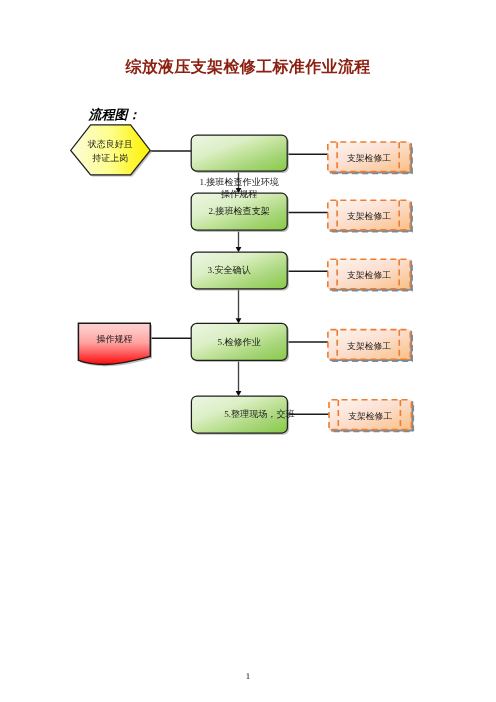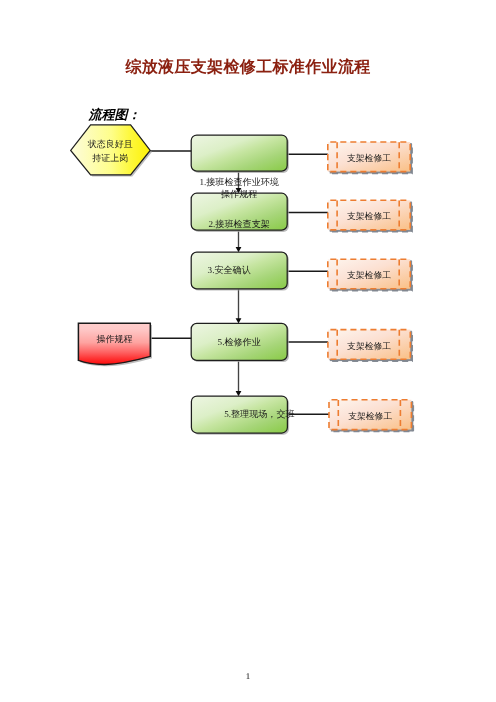--- a/index.html
+++ b/index.html
@@ -243,21 +243,21 @@
           <line x1="400.4" y1="399.8" x2="400.4" y2="429.6" stroke="#ED7D31" stroke-width="1.6" stroke-dasharray="6.05 3.95" stroke-dashoffset="-0.2"></line>
         </g>
       </g>
   </svg>
 
   <div class="page-number">1</div>
 <div class="node-label" style="left: 191.2px; top: 134.2px; width: 96px; height: 36.2px; margin-top: 36px;">
       <span>1.接班检查作业环境</span>
       <span>操作规程</span>
     </div>
-    <div class="node-label" style="left: 191.2px; top: 193.2px; width: 96px; height: 37px; justify-content: flex-end;">
+    <div class="node-label" style="left: 191.2px; top: 193.2px; width: 96px; height: 37px;">
       <span>2.接班检查支架</span>
     </div>
     <div class="node-label" style="left: 191.2px; top: 252.1px; width: 76px; height: 36.8px;">
       <span>3.安全确认</span>
     </div>
     <div class="node-label" style="left: 191.2px; top: 323.4px; width: 96px; height: 37px;">
       <span>5.检修作业</span>
     </div>
     <div class="node-label" style="left: 191.4px; top: 396px; width: 96px; height: 37px; padding-left: 20px;">
       <span>5.整理现场，交班</span>

